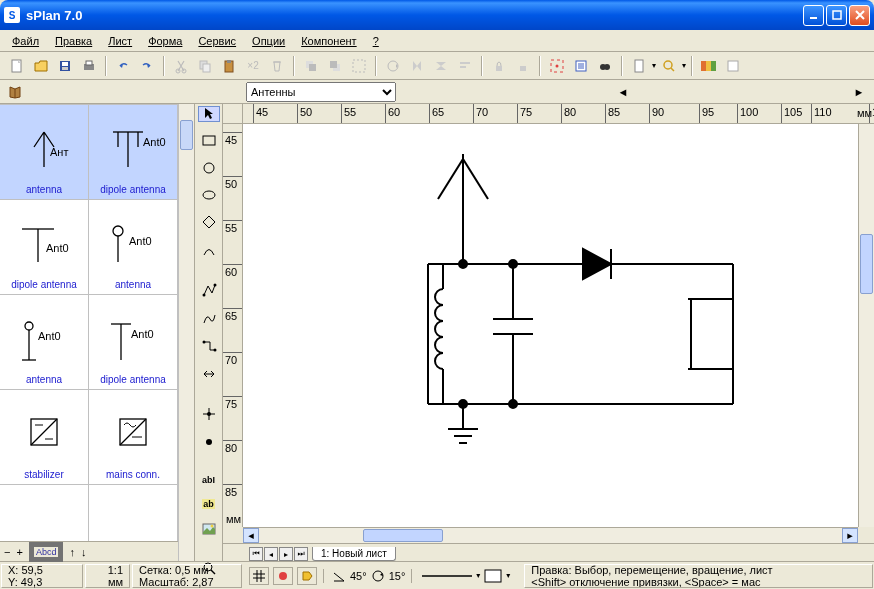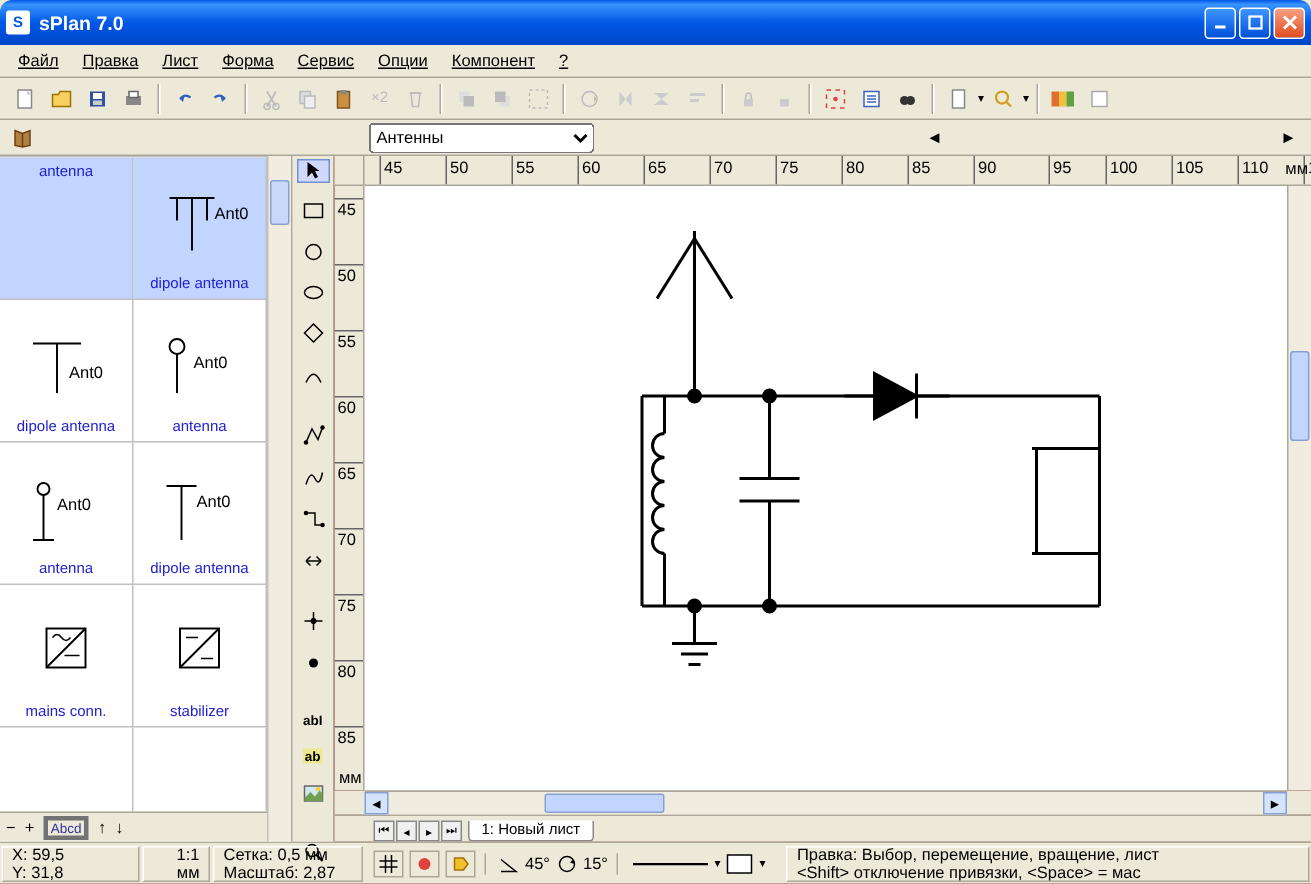--- a/index.html
+++ b/index.html
@@ -296,20 +296,26 @@
   <select><option>Антенны</option></select>
   <div class="navbtn">◄</div>
   <div class="navbtn">►</div>
 </div>
 
 <div class="main">
 
   <div class="library">
     <div class="libgrid" style="margin-right:16px">
       <div class="libitem sel">
+        <div class="sym">
+            <svg width="40" height="50">
+              <path d="M20 10 L20 45 M20 10 L10 25 M20 10 L30 25" stroke="#000" fill="none" stroke-width="1.3"></path>
+              <text x="26" y="34" font-size="9">Ант</text>
+            </svg>
+          </div>
         <div class="lbl">antenna</div>
       </div>
       <div class="libitem sel">
         <div class="sym">
             <svg width="60" height="50">
               <line x1="10" y1="10" x2="40" y2="10" stroke="#000" stroke-width="1.3"></line>
               <line x1="15" y1="10" x2="15" y2="25" stroke="#000" stroke-width="1.3"></line>
               <line x1="35" y1="10" x2="35" y2="25" stroke="#000" stroke-width="1.3"></line>
               <line x1="25" y1="10" x2="25" y2="45" stroke="#000" stroke-width="1.3"></line>
               <text x="40" y="24" font-size="9">Ant0</text>
@@ -356,51 +362,51 @@
               <text x="28" y="26" font-size="9">Ant0</text>
             </svg>
           </div>
         <div class="lbl">dipole antenna</div>
       </div>
       <div class="libitem">
         <div class="sym">
             <svg width="50" height="50">
               <rect x="12" y="12" width="26" height="26" fill="none" stroke="#000" stroke-width="1.3"></rect>
               <line x1="12" y1="38" x2="38" y2="12" stroke="#000" stroke-width="1.3"></line>
-              <path d="M16 18 Q19 14 22 18 Q25 22 28 18" fill="none" stroke="#000"></path>
-              <line x1="24" y1="30" x2="34" y2="30" stroke="#000"></line>
+              <line x1="16" y1="18" x2="24" y2="18" stroke="#000"></line>
+              <line x1="26" y1="32" x2="34" y2="32" stroke="#000"></line>
             </svg>
           </div>
-        <div class="lbl">mains conn.</div>
+        <div class="lbl">stabilizer</div>
       </div>
       <div class="libitem">
         <div class="sym">
             <svg width="50" height="50">
               <rect x="12" y="12" width="26" height="26" fill="none" stroke="#000" stroke-width="1.3"></rect>
               <line x1="12" y1="38" x2="38" y2="12" stroke="#000" stroke-width="1.3"></line>
-              <line x1="16" y1="18" x2="24" y2="18" stroke="#000"></line>
-              <line x1="26" y1="32" x2="34" y2="32" stroke="#000"></line>
+              <path d="M16 18 Q19 14 22 18 Q25 22 28 18" fill="none" stroke="#000"></path>
+              <line x1="24" y1="30" x2="34" y2="30" stroke="#000"></line>
             </svg>
           </div>
-        <div class="lbl">stabilizer</div>
+        <div class="lbl">mains conn.</div>
       </div>
       <div class="libitem">
           <div class="sym"></div>
         </div>
       <div class="libitem">
           <div class="sym"></div>
         </div>
     </div>
     <div class="libscroll">
         <div class="thumb"></div>
       </div>
     <div class="libbottom">
       <span>−</span>
       <span>+</span>
-      <span style="border:3px solid #737373;padding:0 2px;color:#3030a0;font-size:9px">Abcd</span>
+      <span style="border:5px solid #737373;padding:0 2px;color:#3030a0;font-size:9px">Abcd</span>
       <span>↑</span>
       <span>↓</span>
     </div>
   </div>
 
   <div class="toolpal">
     <div class="tb sel">
         <svg width="12" height="14">
           <path d="M2 1 L2 11 L5 8 L7 12 L9 11 L7 7 L10 7 Z" fill="#000"></path>
         </svg>
@@ -536,21 +542,21 @@
           </div>
         <div class="tick" style="left:456px">
             <span>95</span>
           </div>
         <div class="tick" style="left:494px">
             <span>100</span>
           </div>
         <div class="tick" style="left:538px">
             <span>105</span>
           </div>
-        <div class="tick" style="left:582px">
+        <div class="tick" style="left:568px">
             <span>110</span>
           </div>
         <div class="tick" style="left:626px">
             <span>115</span>
           </div>
         <span style="position:absolute;right:2px;top:3px">мм</span>
       </div>
     </div>
     <div class="canvasrow">
       <div class="ruler-v">
@@ -648,29 +654,29 @@
         <span>◂</span>
         <span>▸</span>
         <span>⏭</span>
       </div>
       <div class="tab">1: Новый лист</div>
     </div>
   </div>
 </div>
 
 <div class="statusbar">
-  <div class="cell" style="width:92px">
+  <div class="cell" style="width:82px">
     <div>X: 59,5</div>
-    <div>Y: 31,8</div>
+    <div>Y: 49,3</div>
   </div>
   <div class="cell" style="width:45px;text-align:right">
     <div>1:1</div>
     <div>мм</div>
   </div>
-  <div class="cell" style="width:100px">
+  <div class="cell" style="width:110px">
     <div>Сетка: 0,5 мм</div>
     <div>Масштаб:  2,87</div>
   </div>
   <div class="btns">
     <div class="sbtn">
         <svg width="12" height="12">
           <path d="M0 4 H12 M0 8 H12 M4 0 V12 M8 0 V12" stroke="#000"></path>
         </svg>
       </div>
     <div class="sbtn">

